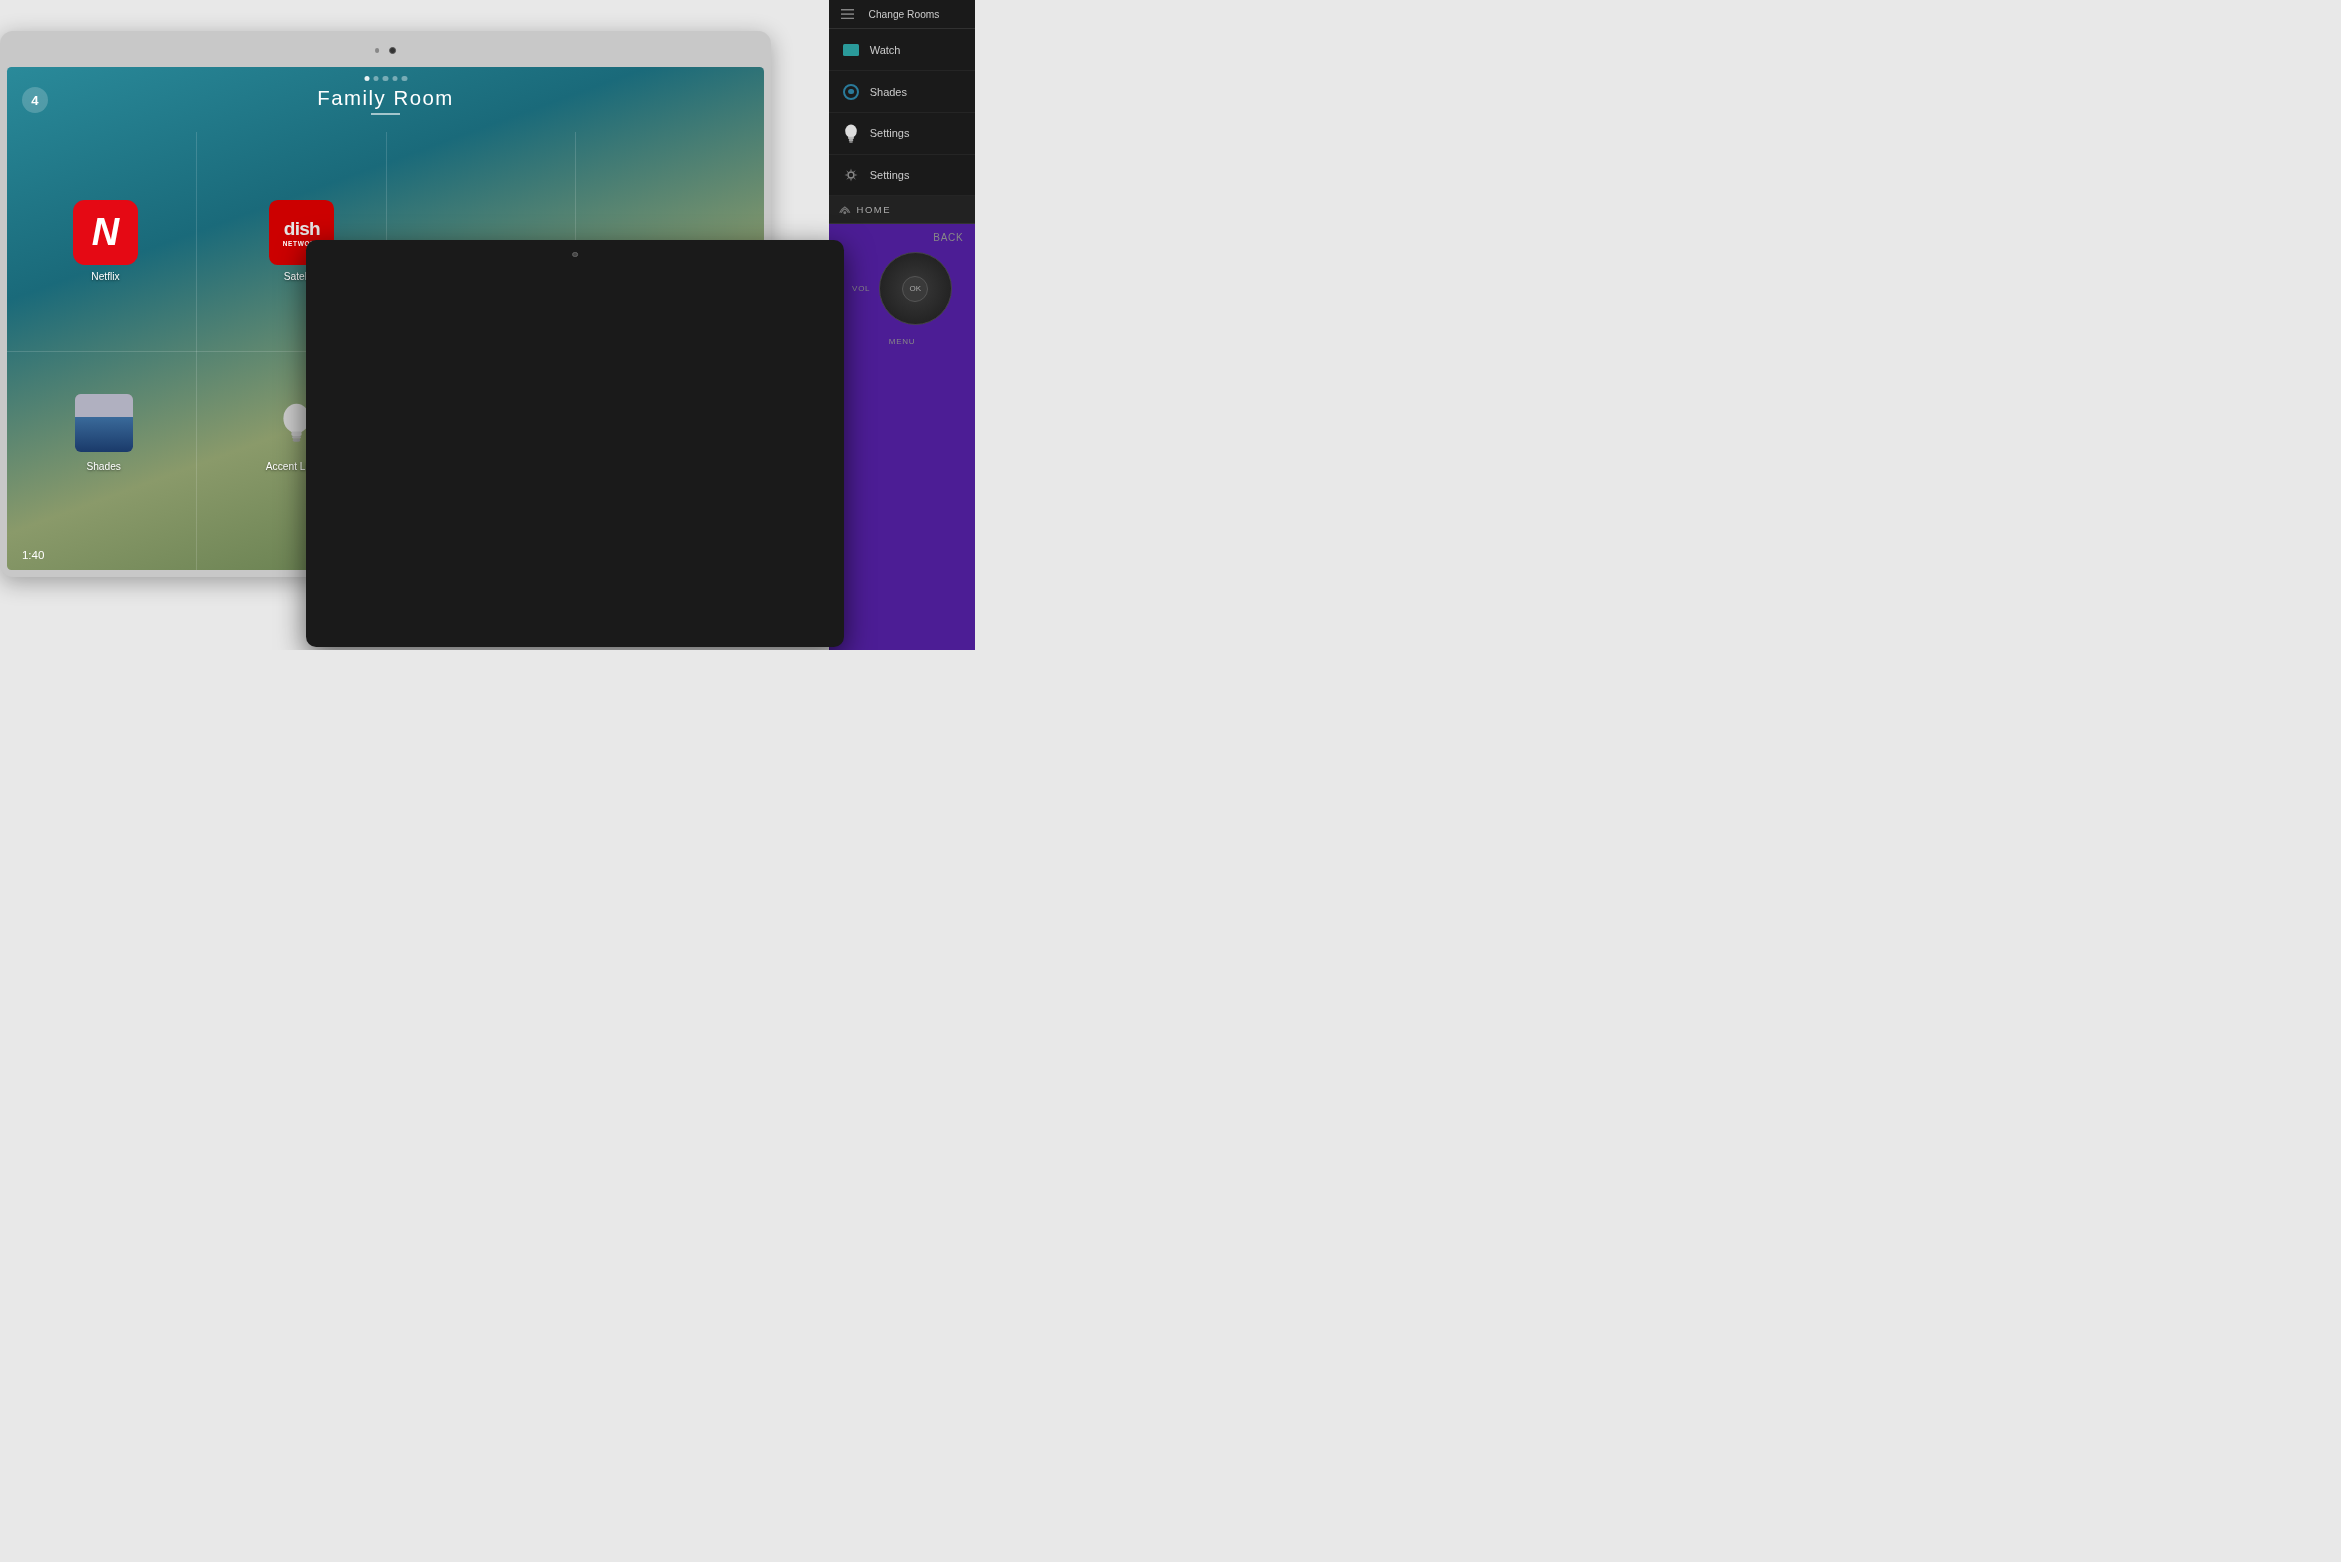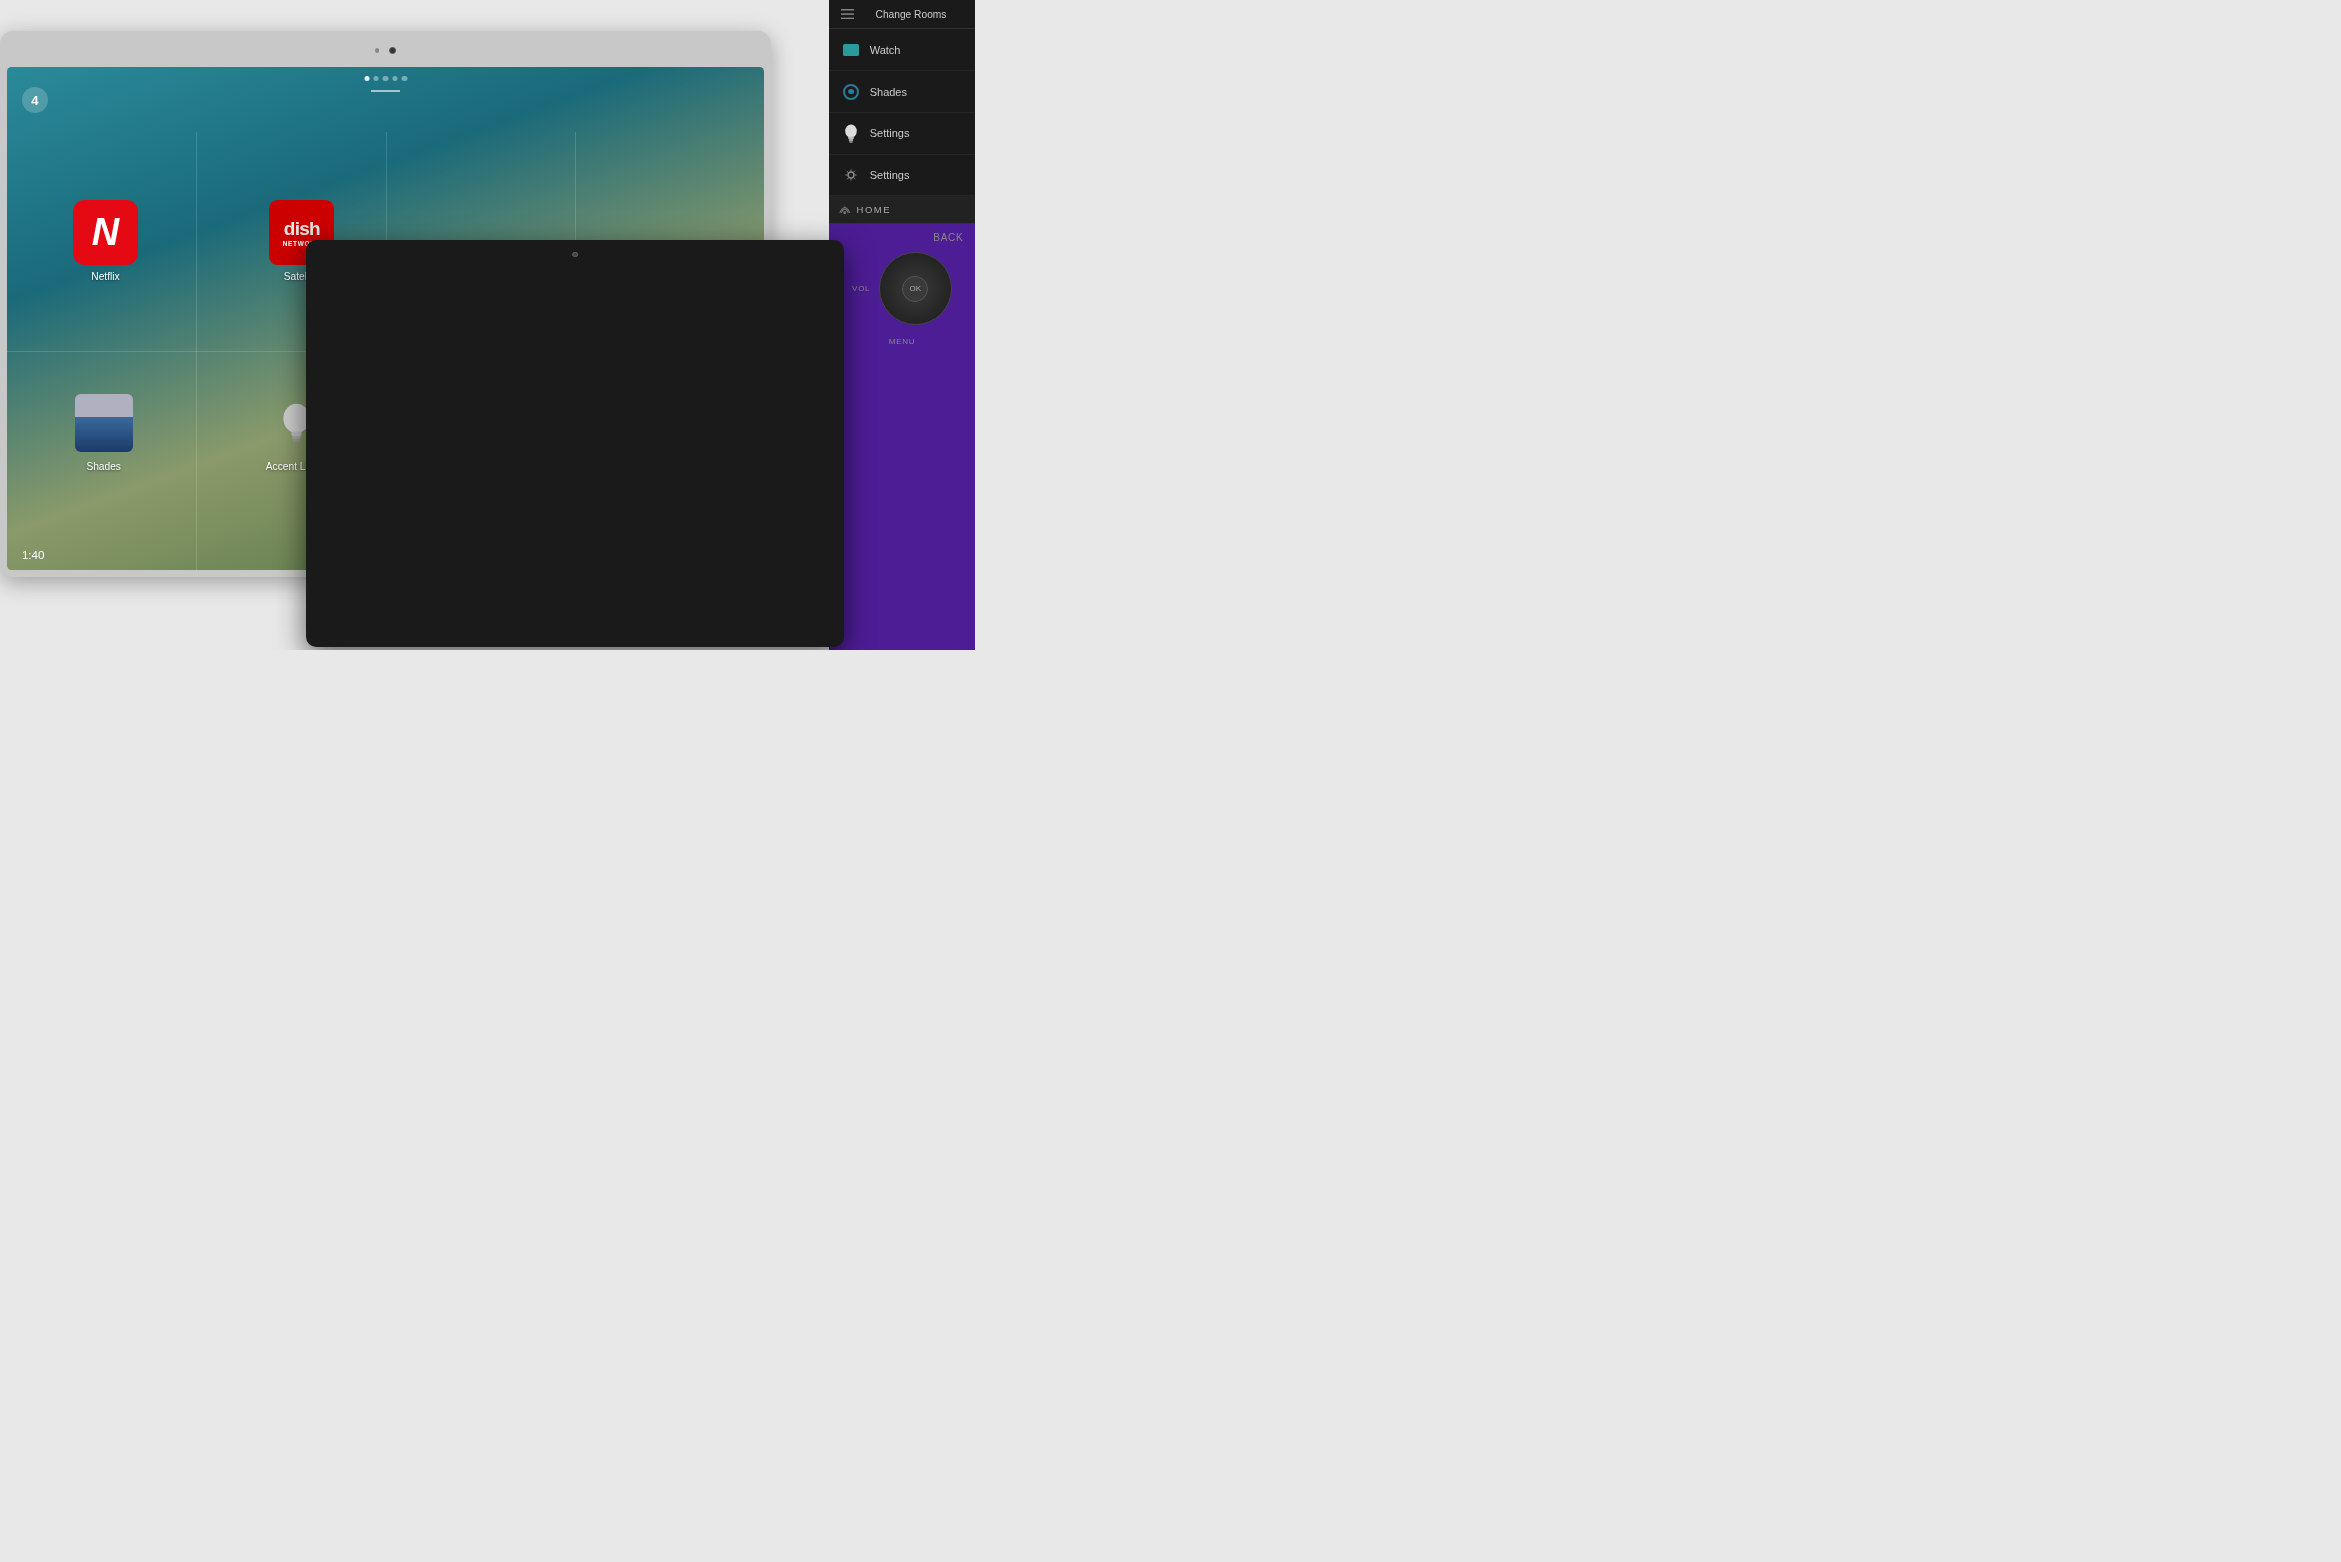--- a/index.html
+++ b/index.html
@@ -333,21 +333,21 @@
       width: 5.8px;
       height: 5.8px;
       border-radius: 50%;
       background: #2a7a9a;
     }
 
     
     .right-panel-change-rooms {
       display: flex;
       align-items: center;
-      gap: 22px;
+      gap: 15px;
       padding: 8.7px 11.6px;
       border-bottom: 0.7px solid rgba(255,255,255,0.1);
       cursor: pointer;
     }
     .change-rooms-label {
       color: #ccc;
       font-size: 10.2px;
     }
 
     
@@ -368,20 +368,21 @@
   <div class="tablet-back-inner">
     <div class="tablet-back-page-dots">
       <div class="page-dot active"></div>
       <div class="page-dot"></div>
       <div class="page-dot"></div>
       <div class="page-dot"></div>
       <div class="page-dot"></div>
     </div>
     <div class="tablet-back-header">
       <div class="c4-logo">4</div>
+      <div class="tablet-back-title">Family Room</div>
       <div class="tablet-back-title-underline"></div>
     </div>
 
     <div class="back-grid-lines">
       <div class="grid-vline" style="left:25%"></div>
       <div class="grid-vline" style="left:50%"></div>
       <div class="grid-vline" style="left:75%"></div>
       <div class="grid-hline" style="top:50%"></div>
     </div>
 

